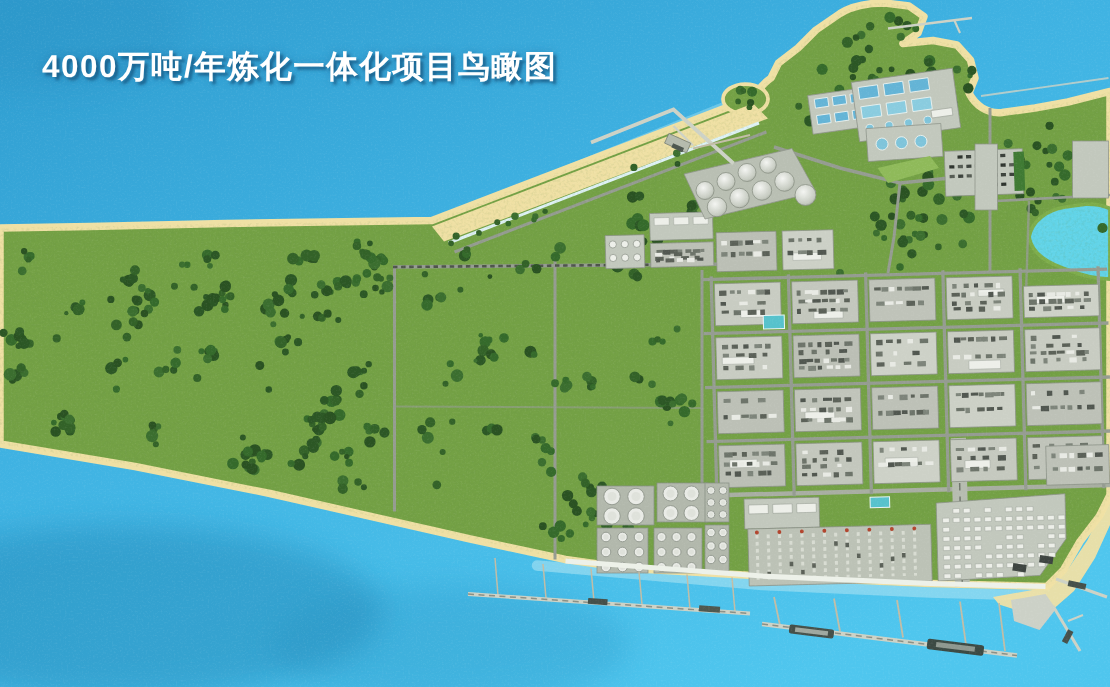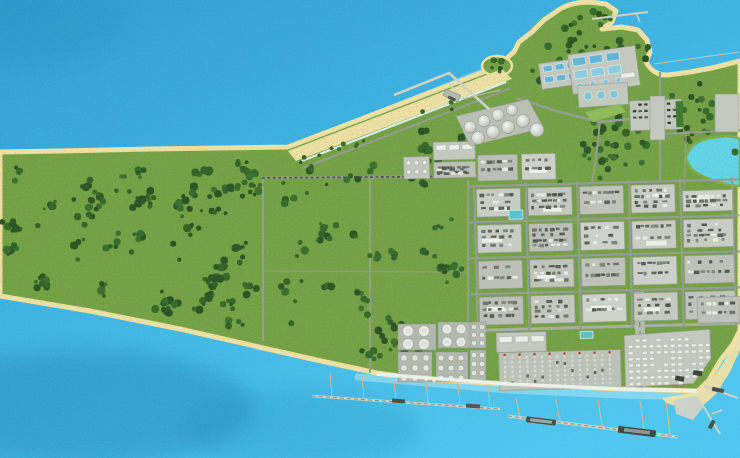--- a/index.html
+++ b/index.html
@@ -1366,13 +1366,14 @@
         <line x1="704" y1="386" x2="738" y2="398" stroke="#cdd2c6" stroke-width="2" fill="none"></line>
         <rect x="712" y="388" width="12" height="4" transform="rotate(12 718 390)" fill="#45504a"></rect>
         <line x1="702" y1="404" x2="720" y2="434" stroke="#cdd2c6" stroke-width="2" fill="none"></line>
         <line x1="712" y1="414" x2="722" y2="410" stroke="#cdd2c6" stroke-width="1.4" fill="none"></line>
         <rect x="710" y="420" width="4" height="9" transform="rotate(28 712 424)" fill="#46514b"></rect>
       </g>
 
   <rect width="740" height="458" filter="url(#sparkle)" opacity="0.20"></rect>
 </svg>
 
+<div class="title">4000万吨/年炼化一体化项目鸟瞰图</div>
 </div>
 
 </body></html>

